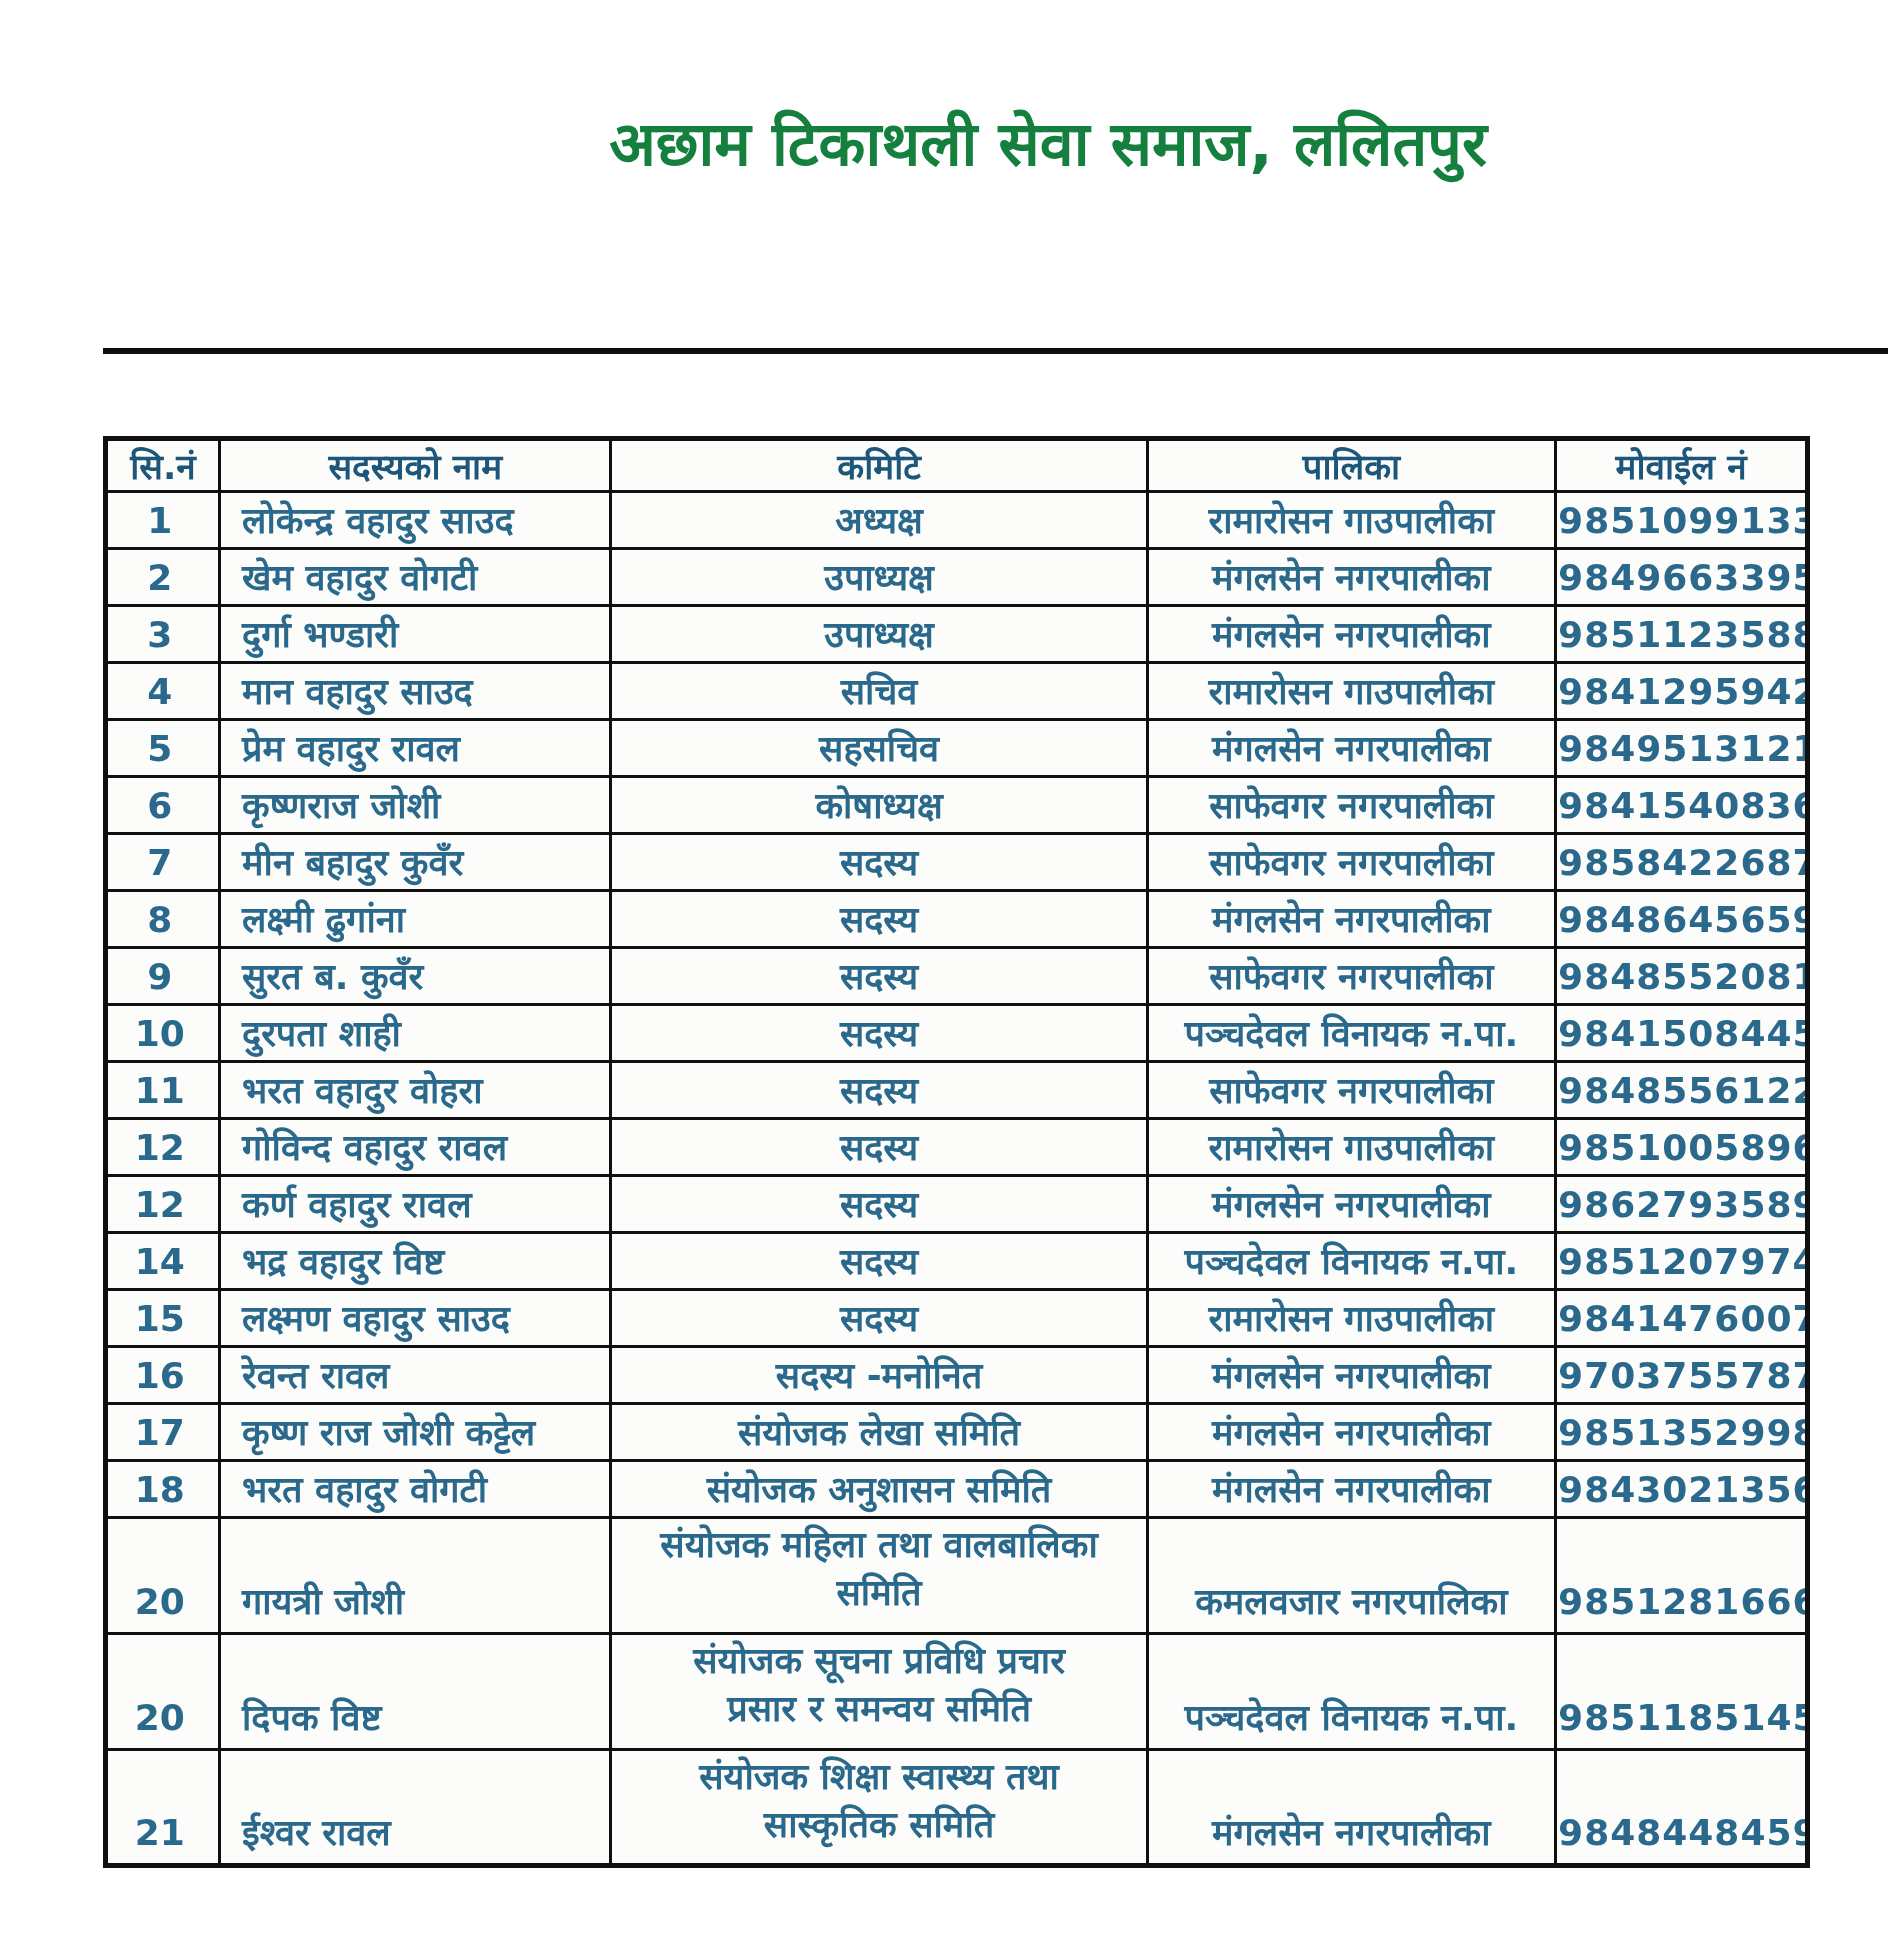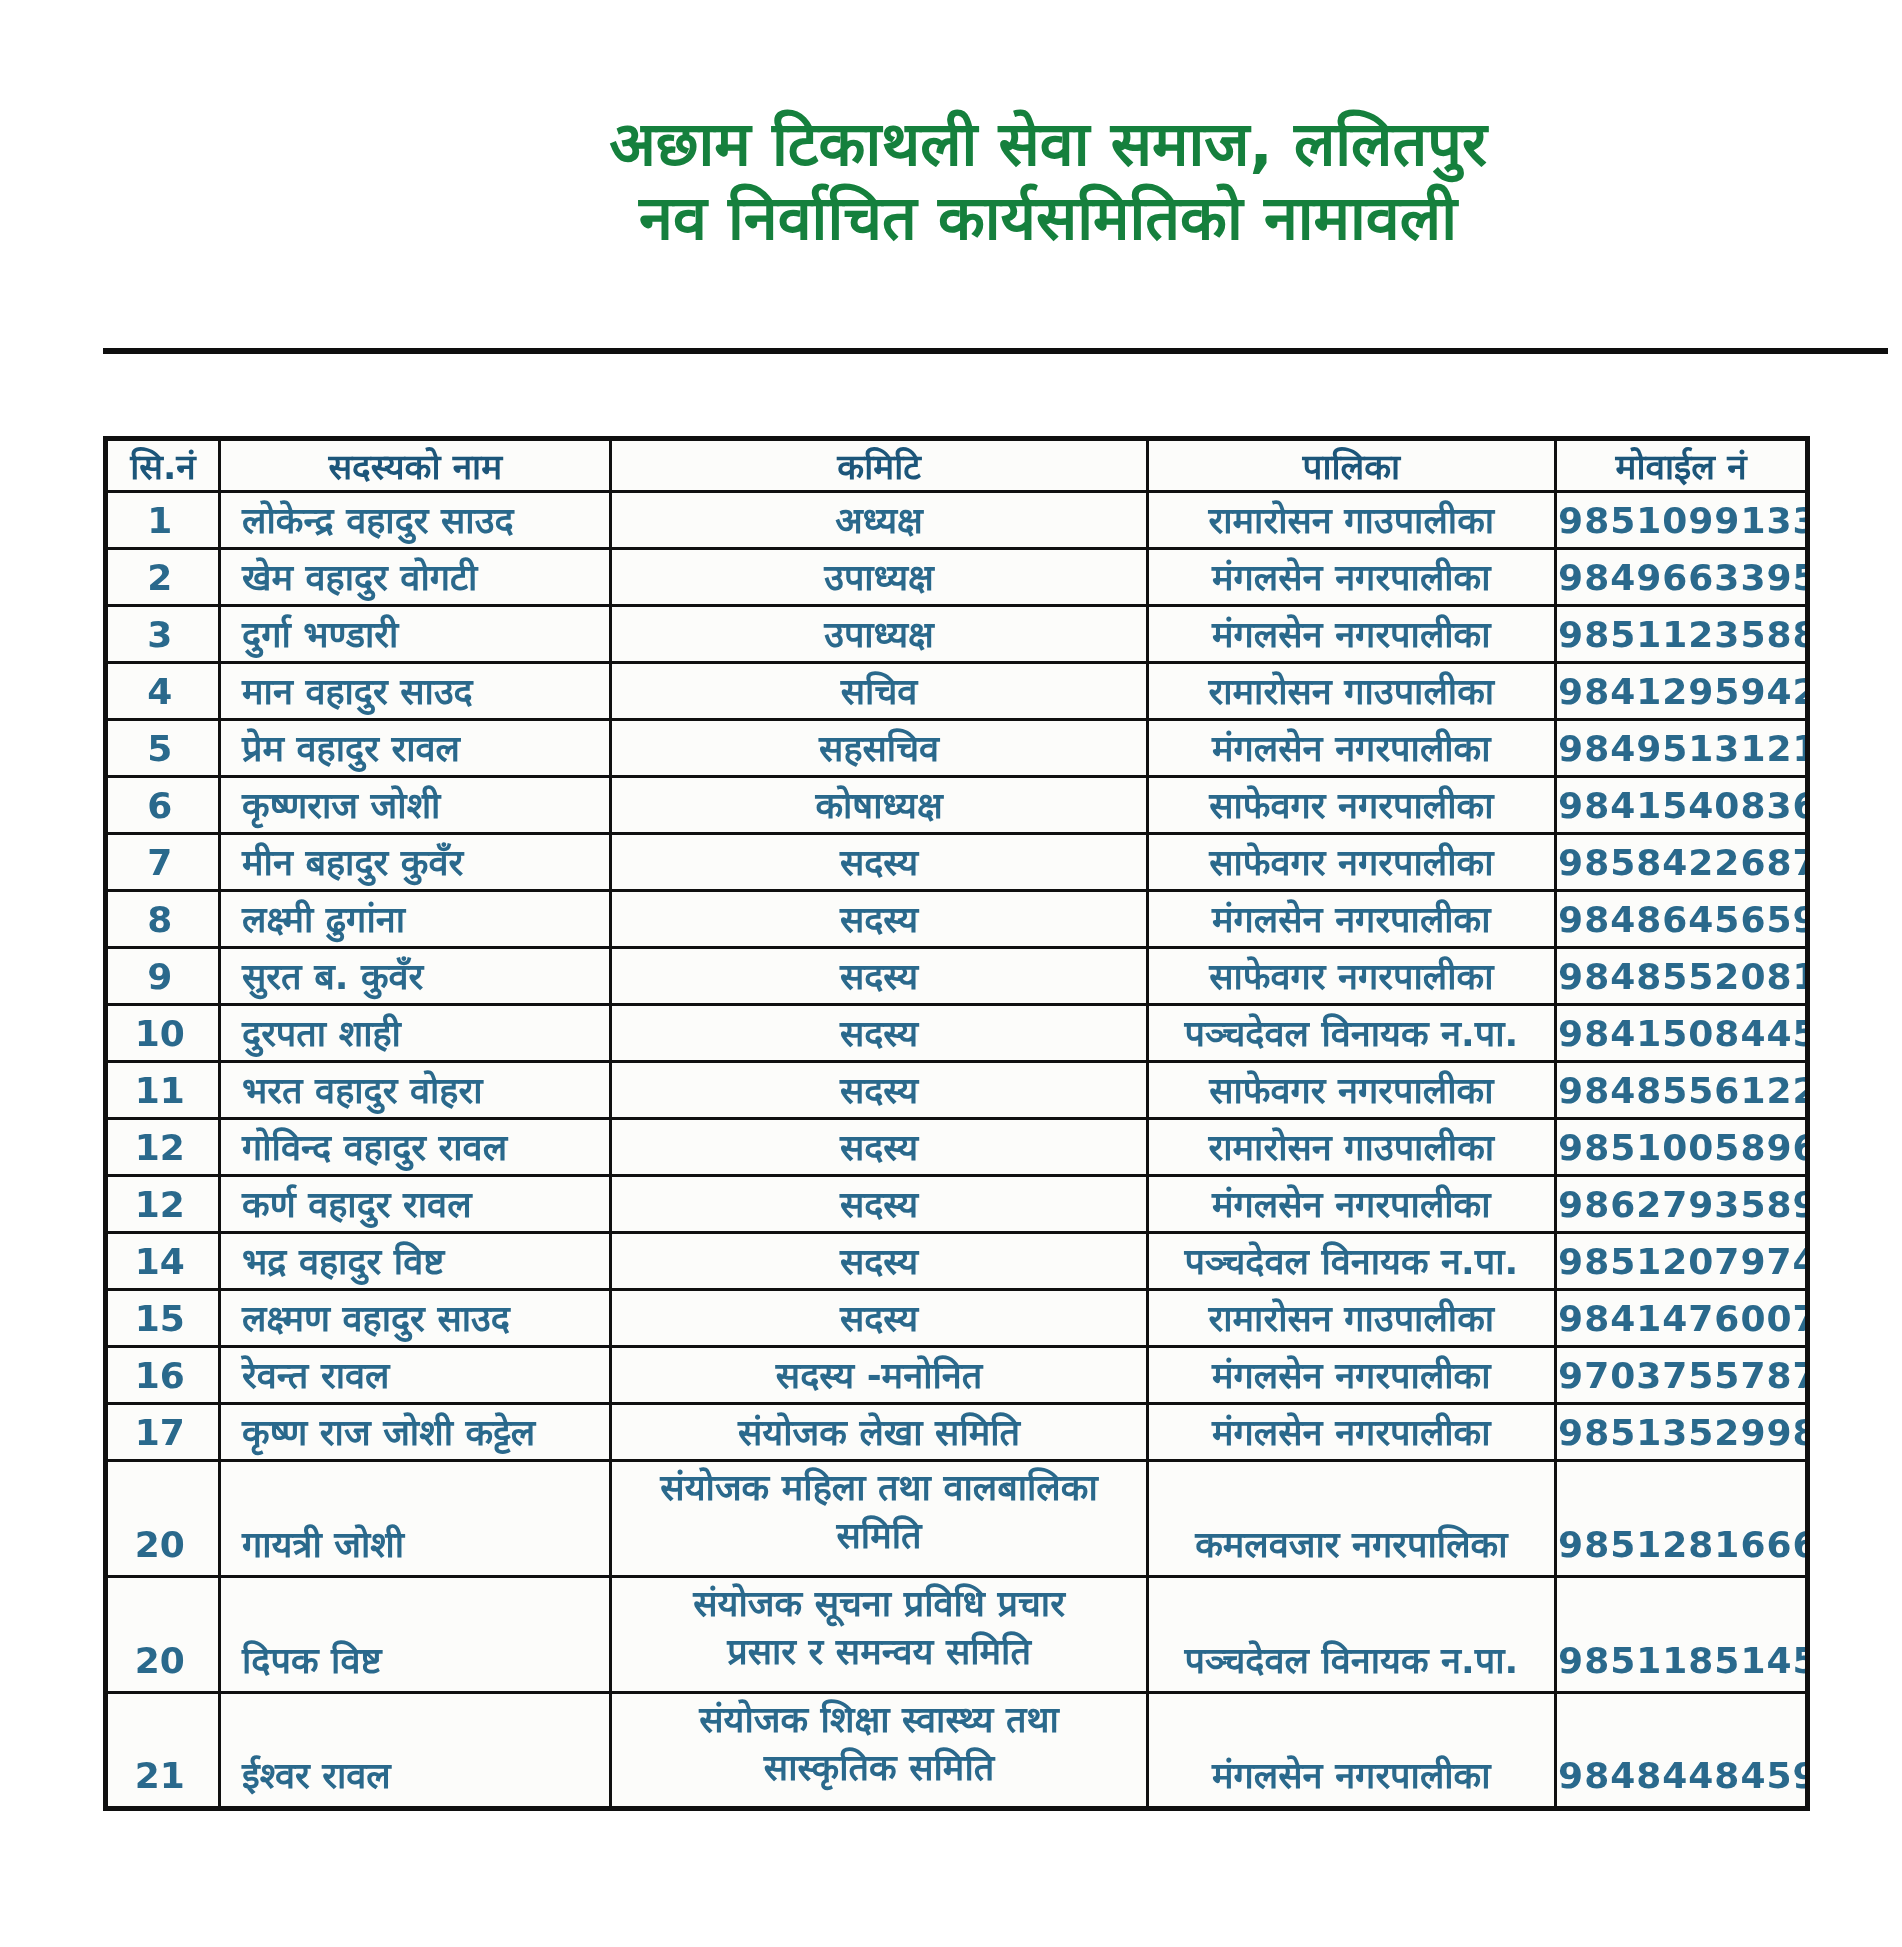--- a/index.html
+++ b/index.html
@@ -112,21 +112,20 @@
     letter-spacing: 1px;
   }
 </style>
 </head>
 <body>
 
 <div class="sheet">
 
   <div class="title-block">
     <div class="title-line">अछाम टिकाथली सेवा समाज, ललितपुर</div>
-    <div class="title-line">नव निर्वाचित कार्यसमितिको नामावली</div>
   </div>
 
   <div class="rule"></div>
 
   <div class="roster-wrap">
     <table class="roster">
       <colgroup>
         <col class="w-sn">
         <col class="w-name">
         <col class="w-comm">
@@ -255,20 +254,27 @@
             <td class="c-palika">मंगलसेन नगरपालीका</td>
             <td class="c-mobile">9703755787</td>
           </tr>
           <tr class="row">
             <td class="c-sn">17</td>
             <td class="c-name">कृष्ण राज जोशी कट्टेल</td>
             <td class="c-committee">संयोजक लेखा समिति</td>
             <td class="c-palika">मंगलसेन नगरपालीका</td>
             <td class="c-mobile">9851352998</td>
           </tr>
+          <tr class="row">
+            <td class="c-sn">18</td>
+            <td class="c-name">भरत वहादुर वोगटी</td>
+            <td class="c-committee">संयोजक अनुशासन समिति</td>
+            <td class="c-palika">मंगलसेन नगरपालीका</td>
+            <td class="c-mobile">9843021356</td>
+          </tr>
           <tr class="row tall">
             <td class="c-sn">20</td>
             <td class="c-name">गायत्री जोशी</td>
             <td class="c-committee">संयोजक महिला तथा वालबालिका
 समिति</td>
             <td class="c-palika">कमलवजार नगरपालिका</td>
             <td class="c-mobile">9851281666</td>
           </tr>
           <tr class="row tall">
             <td class="c-sn">20</td>

